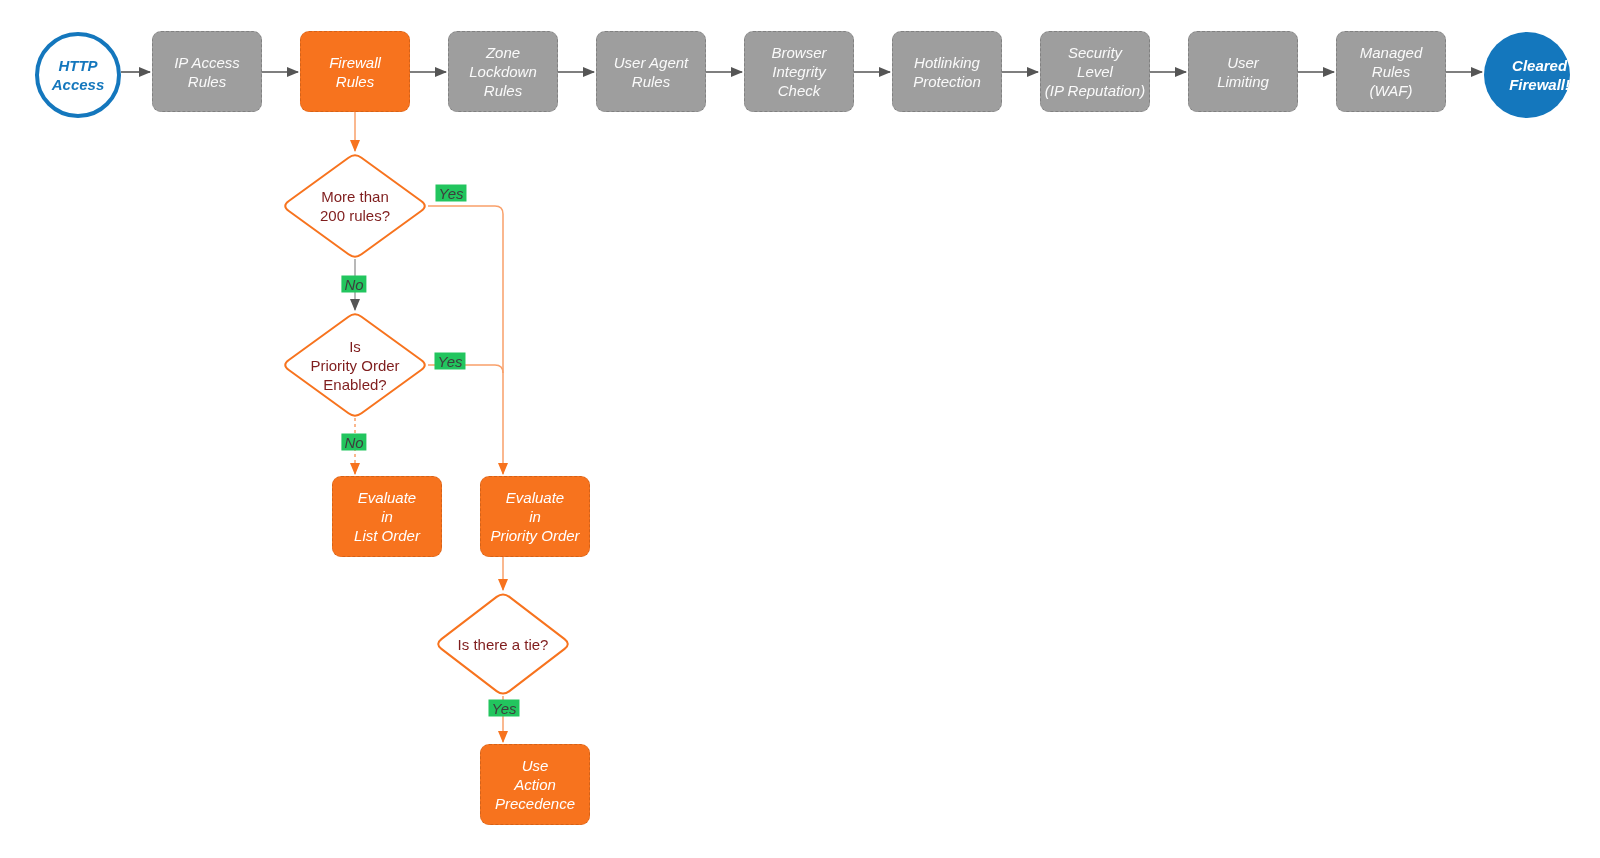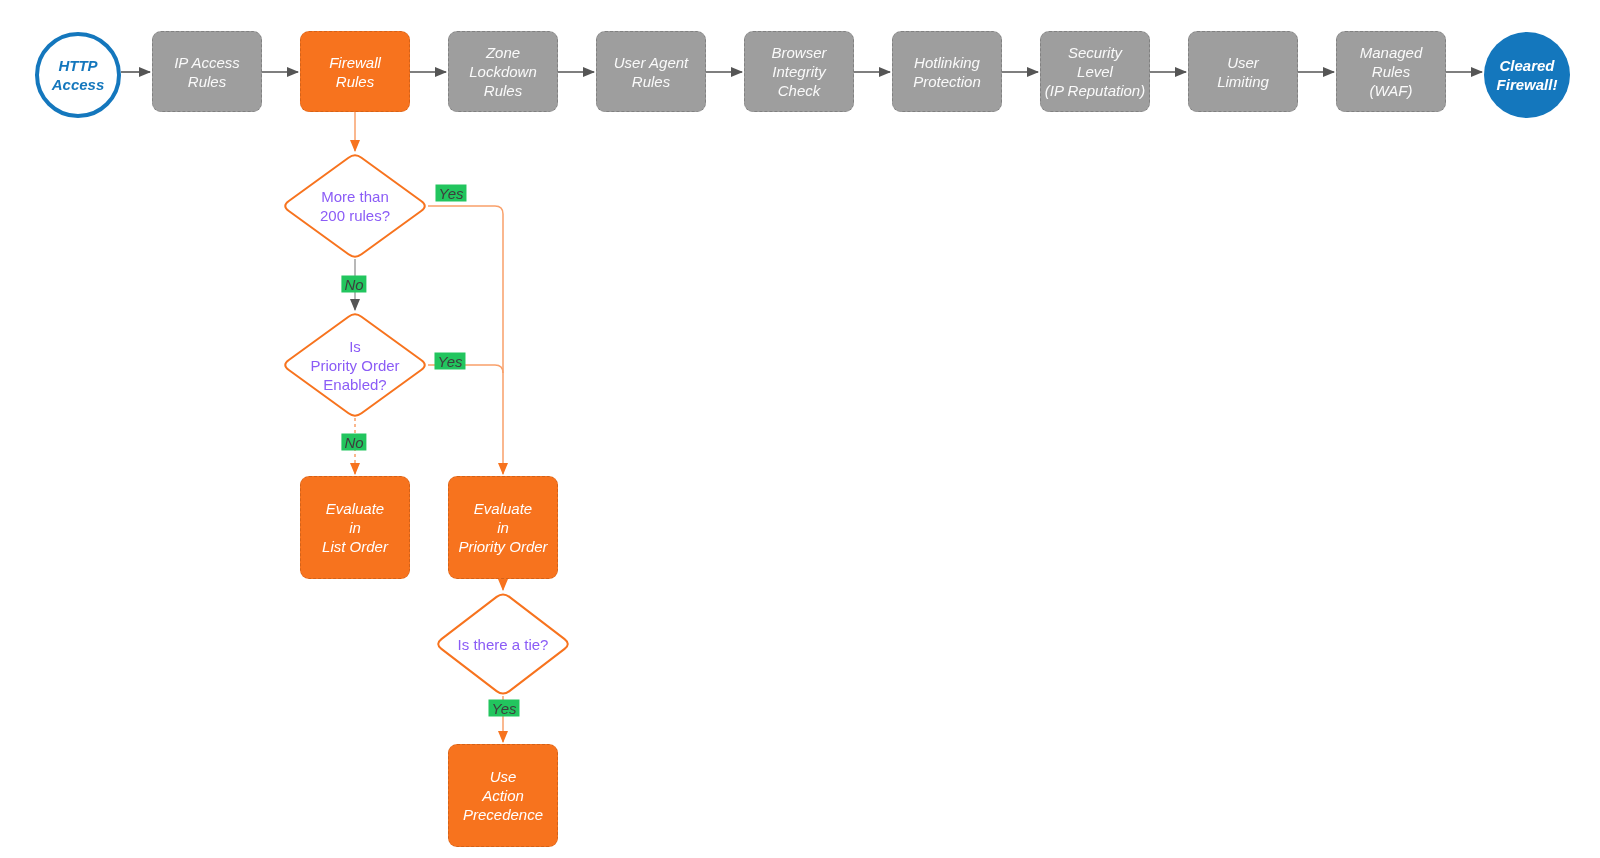--- a/index.html
+++ b/index.html
@@ -14,26 +14,26 @@
   .node-label{white-space:pre-line;font-size:15px;line-height:19px;}
   .pipe{top:31px;width:110px;height:81px;border-radius:9px;}
   .gray{background:#9E9E9E;border:1px dashed rgba(0,0,0,0.18);}
   .gray .node-label{color:#fafafa;font-style:italic;}
   .orangebox{background:#F7731E;border:1px dashed rgba(0,0,0,0.14);}
   .orangebox .node-label{color:#ffffff;font-style:italic;}
   .circle{width:86px;height:86px;border-radius:50%;}
   .circle .node-label{font-weight:bold;font-style:italic;}
   .start-circle{left:35px;top:32px;background:#ffffff;border:4px solid #1477BD;}
   .start-circle .node-label{color:#1477BD;}
-  .end-circle{left:1484px;top:32px;background:#1477BD;}
+  .end-circle{left:1484px;top:32px;background:#1477BD;justify-content:flex-end;}
   .end-circle .node-label{color:#ffffff;}
-  .action{width:110px;height:103px;border-radius:9px;}
+  .action{width:110px;height:81px;border-radius:9px;margin-left:32px;}
   .diamond-label{position:absolute;z-index:1;display:flex;align-items:center;justify-content:center;
         text-align:center;}
-  .diamond-label .node-label{color:#8b5cf6;}
+  .diamond-label .node-label{color:#7f1d1d;}
   .edge-label{position:absolute;z-index:2;transform:translate(-50%,-50%);
         font-size:15px;font-style:italic;color:#3d3d3d;background:#22c55e;
         padding:0 3px;line-height:17px;}
 </style>
 </head>
 <body>
 
 <div class="canvas">
 
   <svg class="wires" width="1600" height="858" viewBox="0 0 1600 858">

